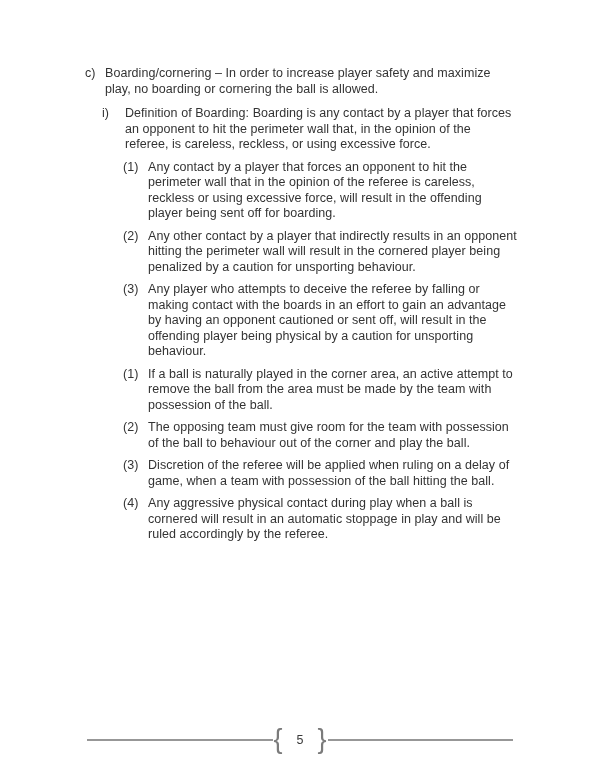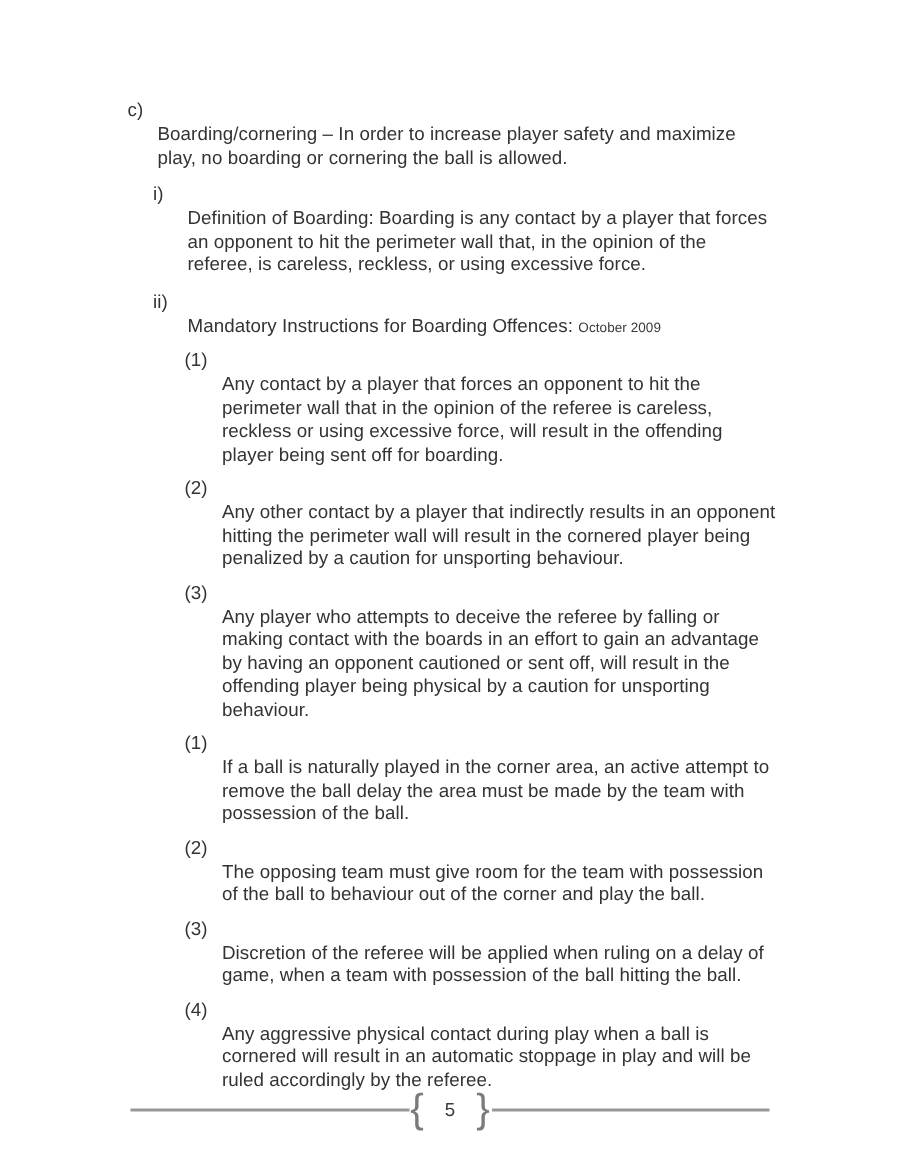--- a/index.html
+++ b/index.html
@@ -16,21 +16,21 @@
   .content {
     padding: 66px 83px 0 85px;
   }
   .para {
     display: flex;
     font-size: 12.5px;
     line-height: 15.5px;
     letter-spacing: 0.05px;
   }
   .para .lbl { flex: none; }
-  .para .txt { flex: 1; margin-top: 16px; }
+  .para .txt { flex: 1; }
 
   .level-c .lbl { width: 20px; }
 
   .level-i { margin-left: 17px; margin-top: 9px; }
   .level-i .lbl { width: 23px; }
 
   .level-n { margin-left: 38px; margin-top: 7px; }
   .level-n .lbl { width: 25px; }
 
   .note {
@@ -75,44 +75,40 @@
     <div class="para level-c">
       <span class="lbl">c)</span>
       <span class="txt">Boarding/cornering – In order to increase player safety and maximize play, no boarding or cornering the ball is allowed.</span>
     </div>
 
     <div class="para level-i">
       <span class="lbl">i)</span>
       <span class="txt"><span>Definition of Boarding: Boarding is any contact by a player that forces an opponent to hit the perimeter wall that, in the opinion of the referee, is careless, reckless, or using excessive force.</span></span>
     </div>
 
-    <div class="para level-i">
-      <span class="lbl">ii)</span>
-      <span class="txt"><span>Mandatory Instructions for Boarding Offences:</span> <span class="note">October 2009</span></span>
-    </div>
 
     <div class="para level-n">
       <span class="lbl">(1)</span>
       <span class="txt">Any contact by a player that forces an opponent to hit the perimeter wall that in the opinion of the referee is careless, reckless or using excessive force, will result in the offending player being sent off for boarding.</span>
     </div>
 
     <div class="para level-n">
       <span class="lbl">(2)</span>
       <span class="txt">Any other contact by a player that indirectly results in an opponent hitting the perimeter wall will result in the cornered player being penalized by a caution for unsporting behaviour.</span>
     </div>
 
     <div class="para level-n">
       <span class="lbl">(3)</span>
       <span class="txt">Any player who attempts to deceive the referee by falling or making contact with the boards in an effort to gain an advantage by having an opponent cautioned or sent off, will result in the offending player being physical by a caution for unsporting behaviour.</span>
     </div>
 
 
     <div class="para level-n">
       <span class="lbl">(1)</span>
-      <span class="txt">If a ball is naturally played in the corner area, an active attempt to remove the ball delay the area must be made by the team with possession of the ball.</span>
+      <span class="txt">If a ball is naturally played in the corner area, an active attempt to remove the ball from the area must be made by the team with possession of the ball.</span>
     </div>
 
     <div class="para level-n">
       <span class="lbl">(2)</span>
       <span class="txt">The opposing team must give room for the team with possession of the ball to behaviour out of the corner and play the ball.</span>
     </div>
 
     <div class="para level-n">
       <span class="lbl">(3)</span>
       <span class="txt">Discretion of the referee will be applied when ruling on a delay of game, when a team with possession of the ball hitting the ball.</span>

